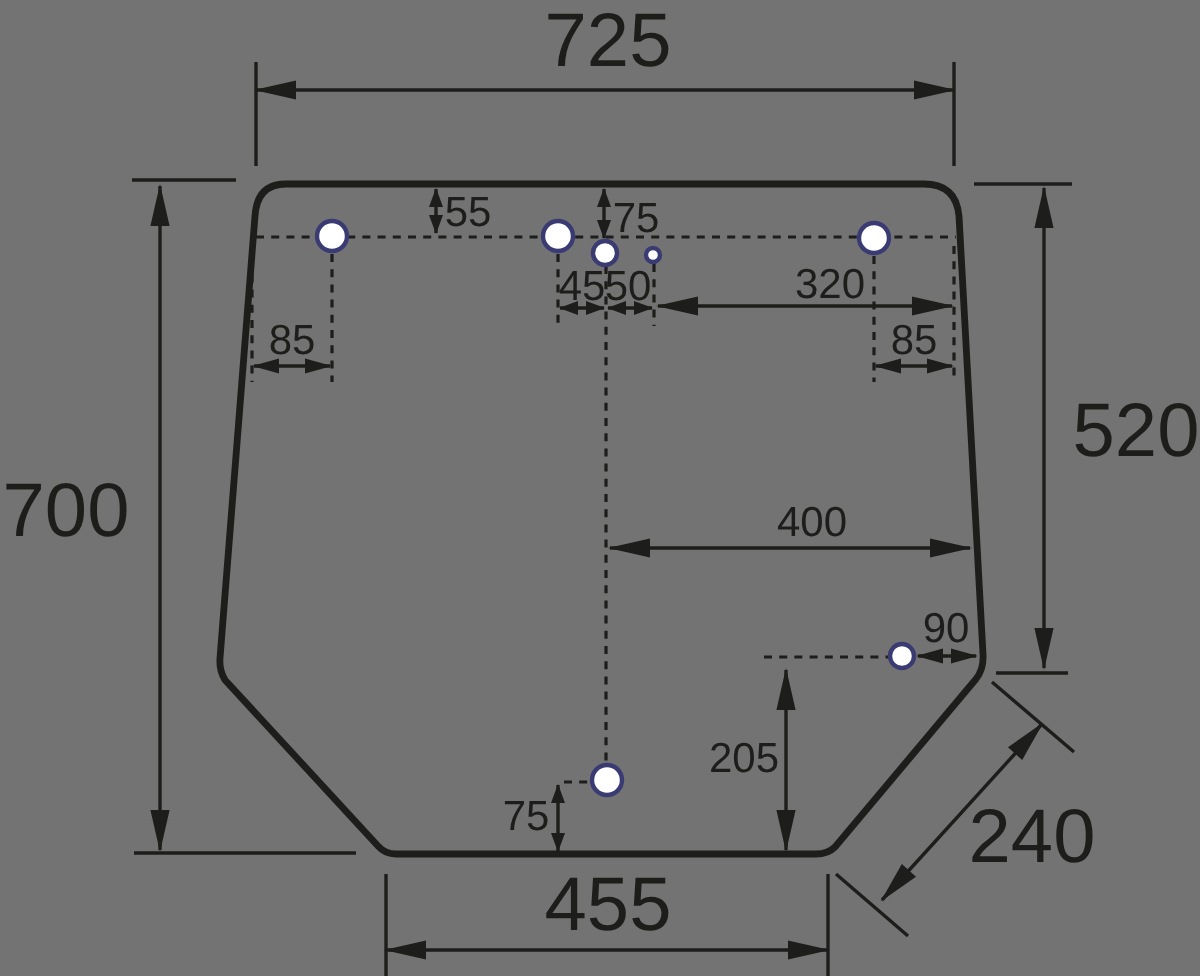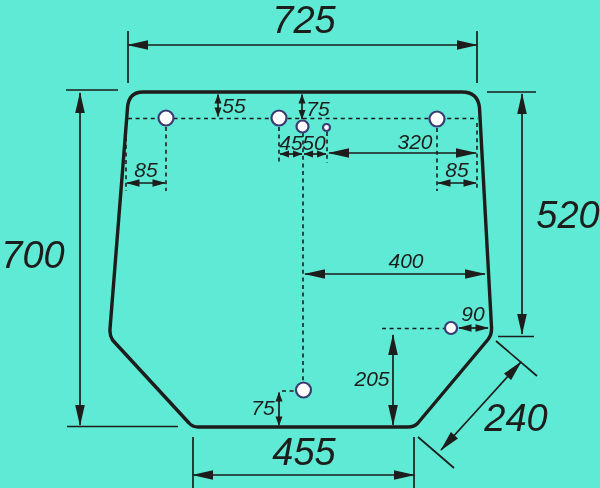--- a/index.html
+++ b/index.html
@@ -4,24 +4,23 @@
 <style>
   html, body {
     margin: 0;
     padding: 0;
     background: #ffffff;
   }
   .stage {
     position: relative;
     width: 600px;
     height: 488px;
-    background: #5eead4;
+    background: #737373;
     overflow: hidden;
     font-family: "Liberation Sans", sans-serif;
-    font-style: italic;
   }
   svg { display: block; }
   .outline {
     fill: none;
     stroke: #1d1d1b;
     stroke-width: 3.4;
     stroke-linejoin: round;
     stroke-linecap: round;
   }
   .dim {

